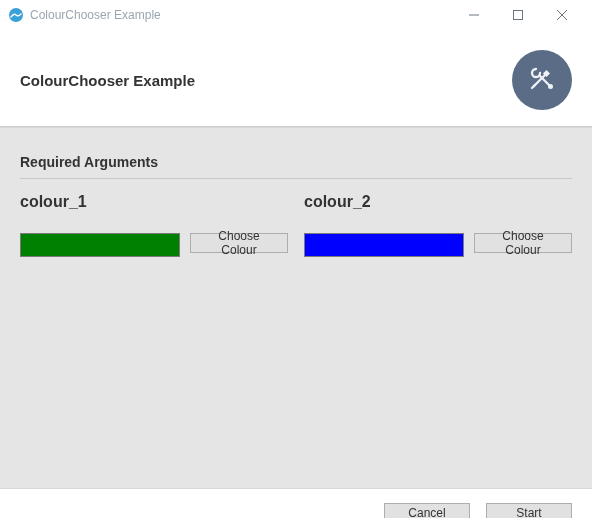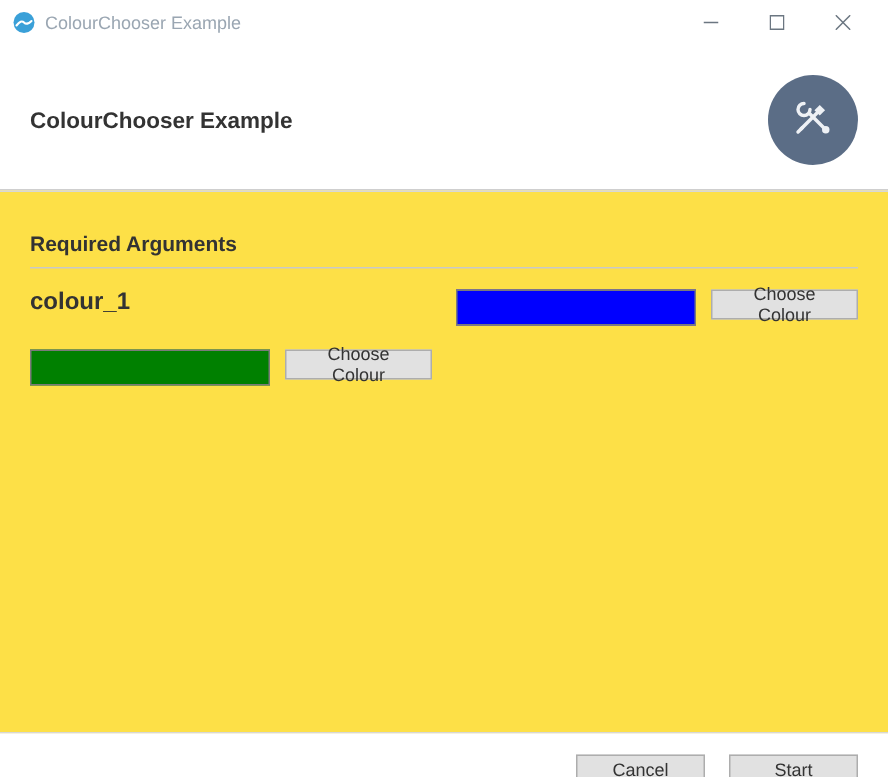--- a/index.html
+++ b/index.html
@@ -53,21 +53,21 @@
       display: flex; align-items: center; justify-content: center;
     }
     .tool-circle svg { color: #e9edf2; }
     .hr-line {
       height: 1px;
       background: #cfcfcf;
       margin: 0;
     }
     
     .main {
-      background: #fde047;
+      background: #e5e5e5;
       border-top: 1px solid #d7d7d7;
       border-bottom: 1px solid #d7d7d7;
       height: 362px;
       padding: 26px 20px 20px 20px;
     }
     .section-title {
       font-size: 14px;
       font-weight: 700;
       color: #333;
       padding-bottom: 8px;
@@ -188,20 +188,21 @@
 
     <div class="arg-col">
       <div class="arg-label">colour_1</div>
       <div class="arg-controls">
         <div class="swatch green" title="#008000"></div>
         <button class="btn choose-btn">Choose Colour</button>
       </div>
     </div>
 
     <div class="arg-col">
+      <div class="arg-label">colour_2</div>
       <div class="arg-controls">
         <div class="swatch blue" title="#0000ff"></div>
         <button class="btn choose-btn">Choose Colour</button>
       </div>
     </div>
   </div>
 </div>
 
 <div class="footer">
   <button class="btn">Cancel</button>

